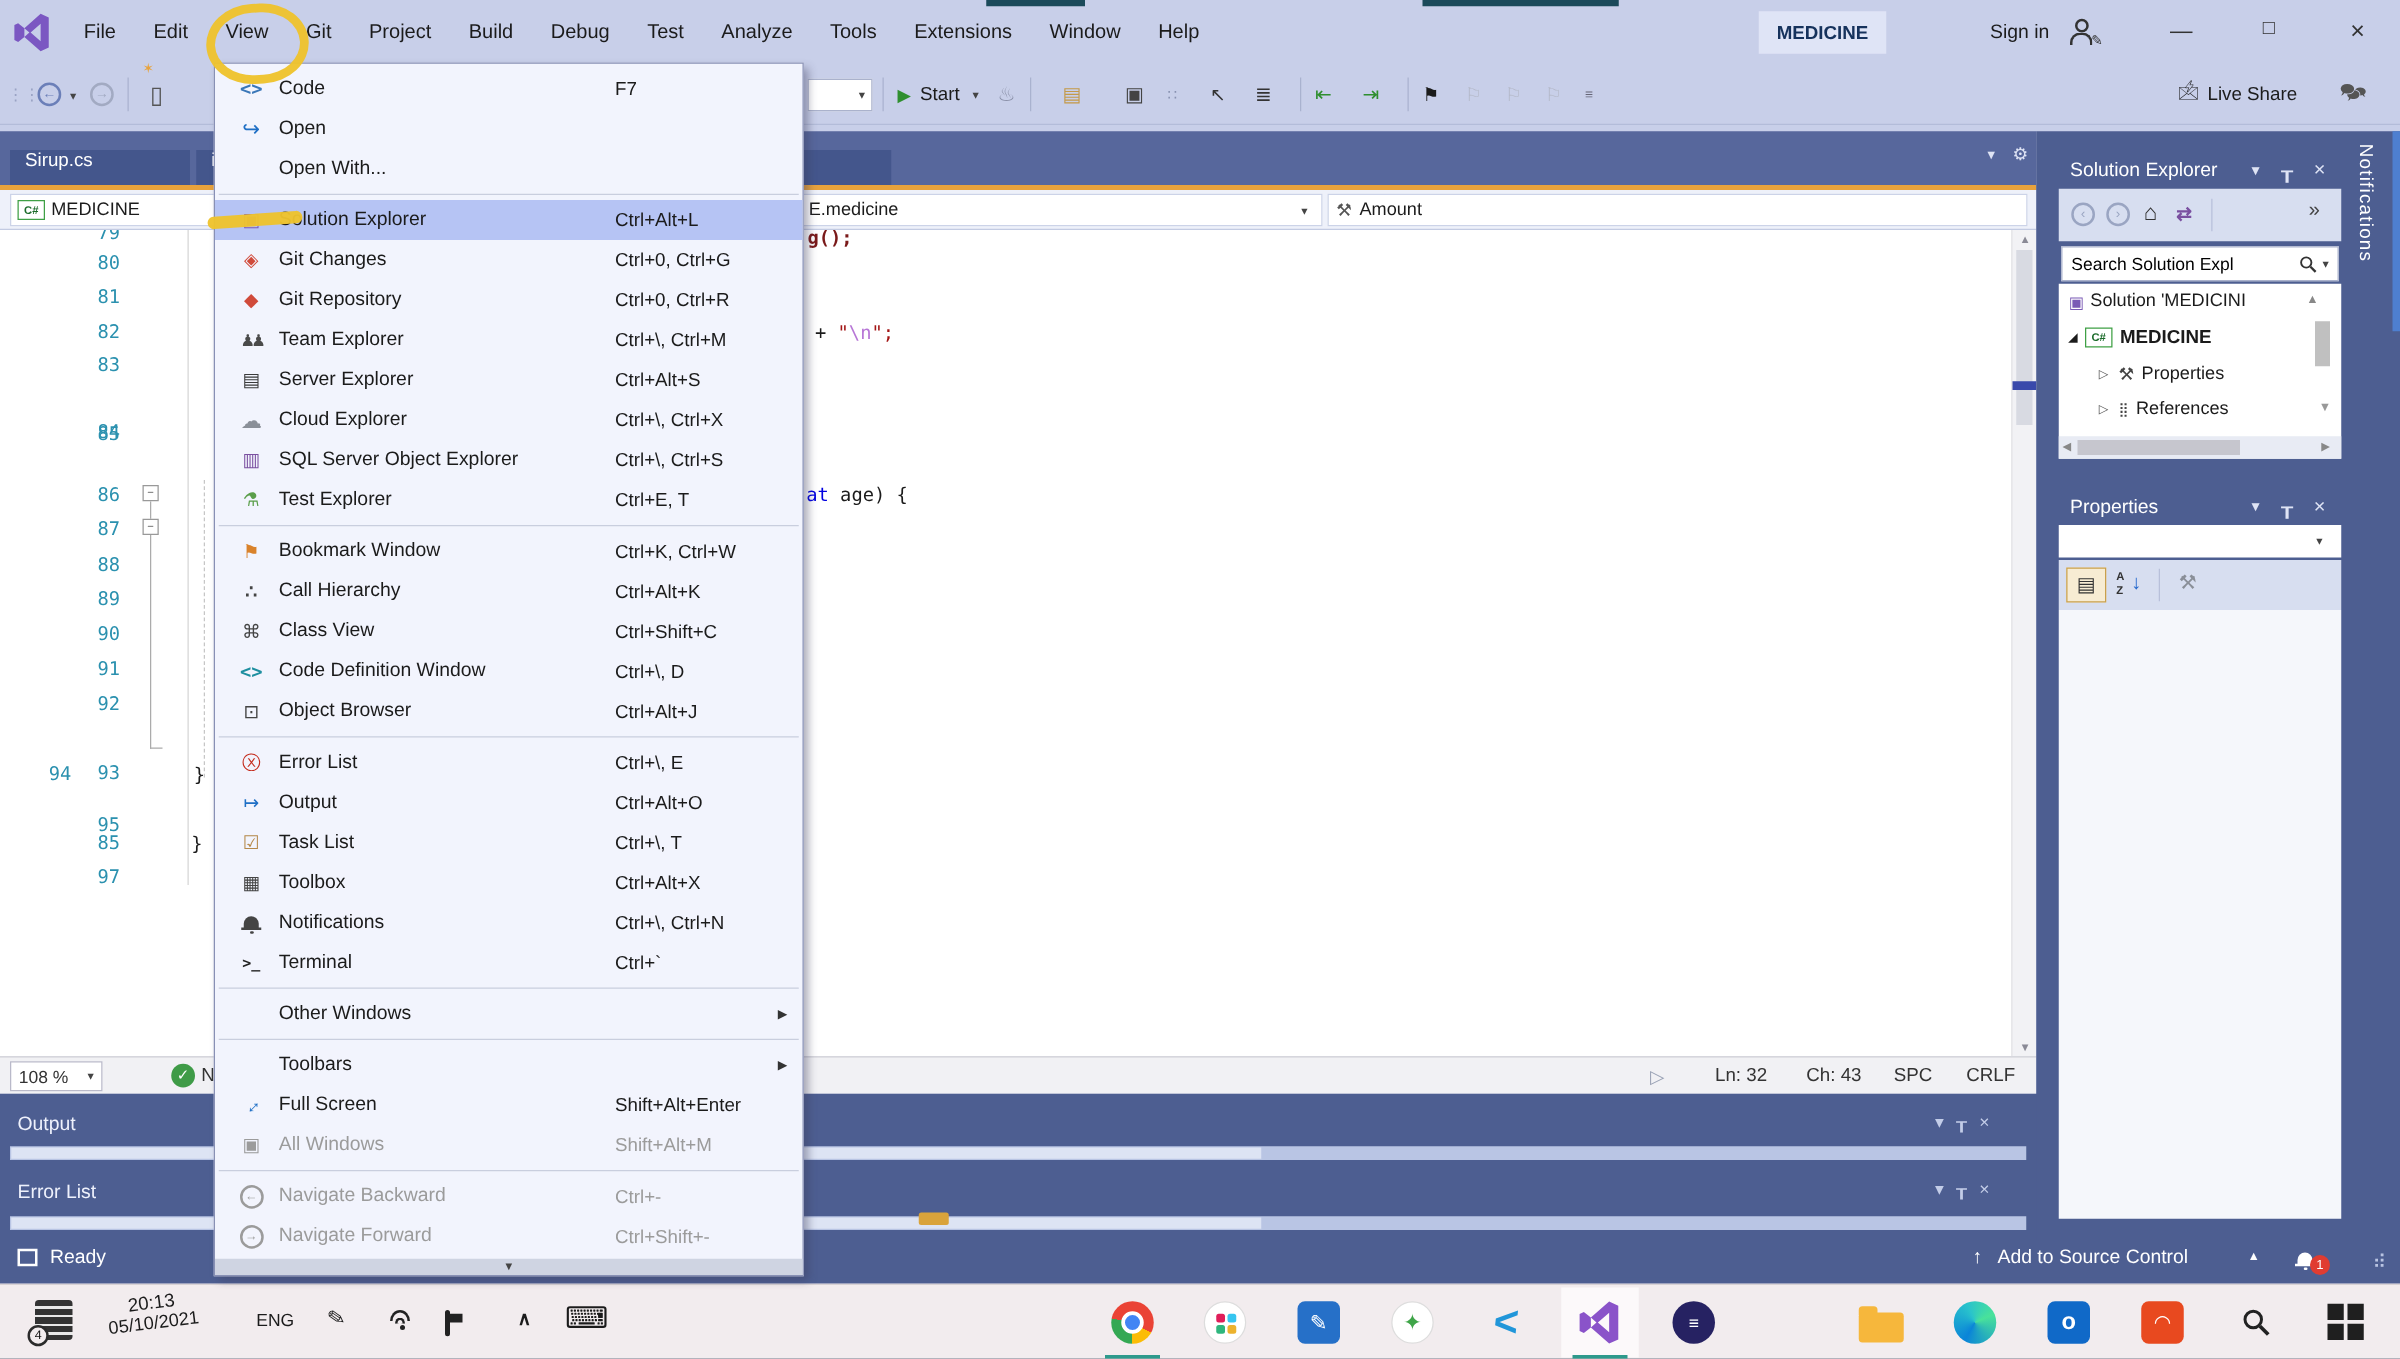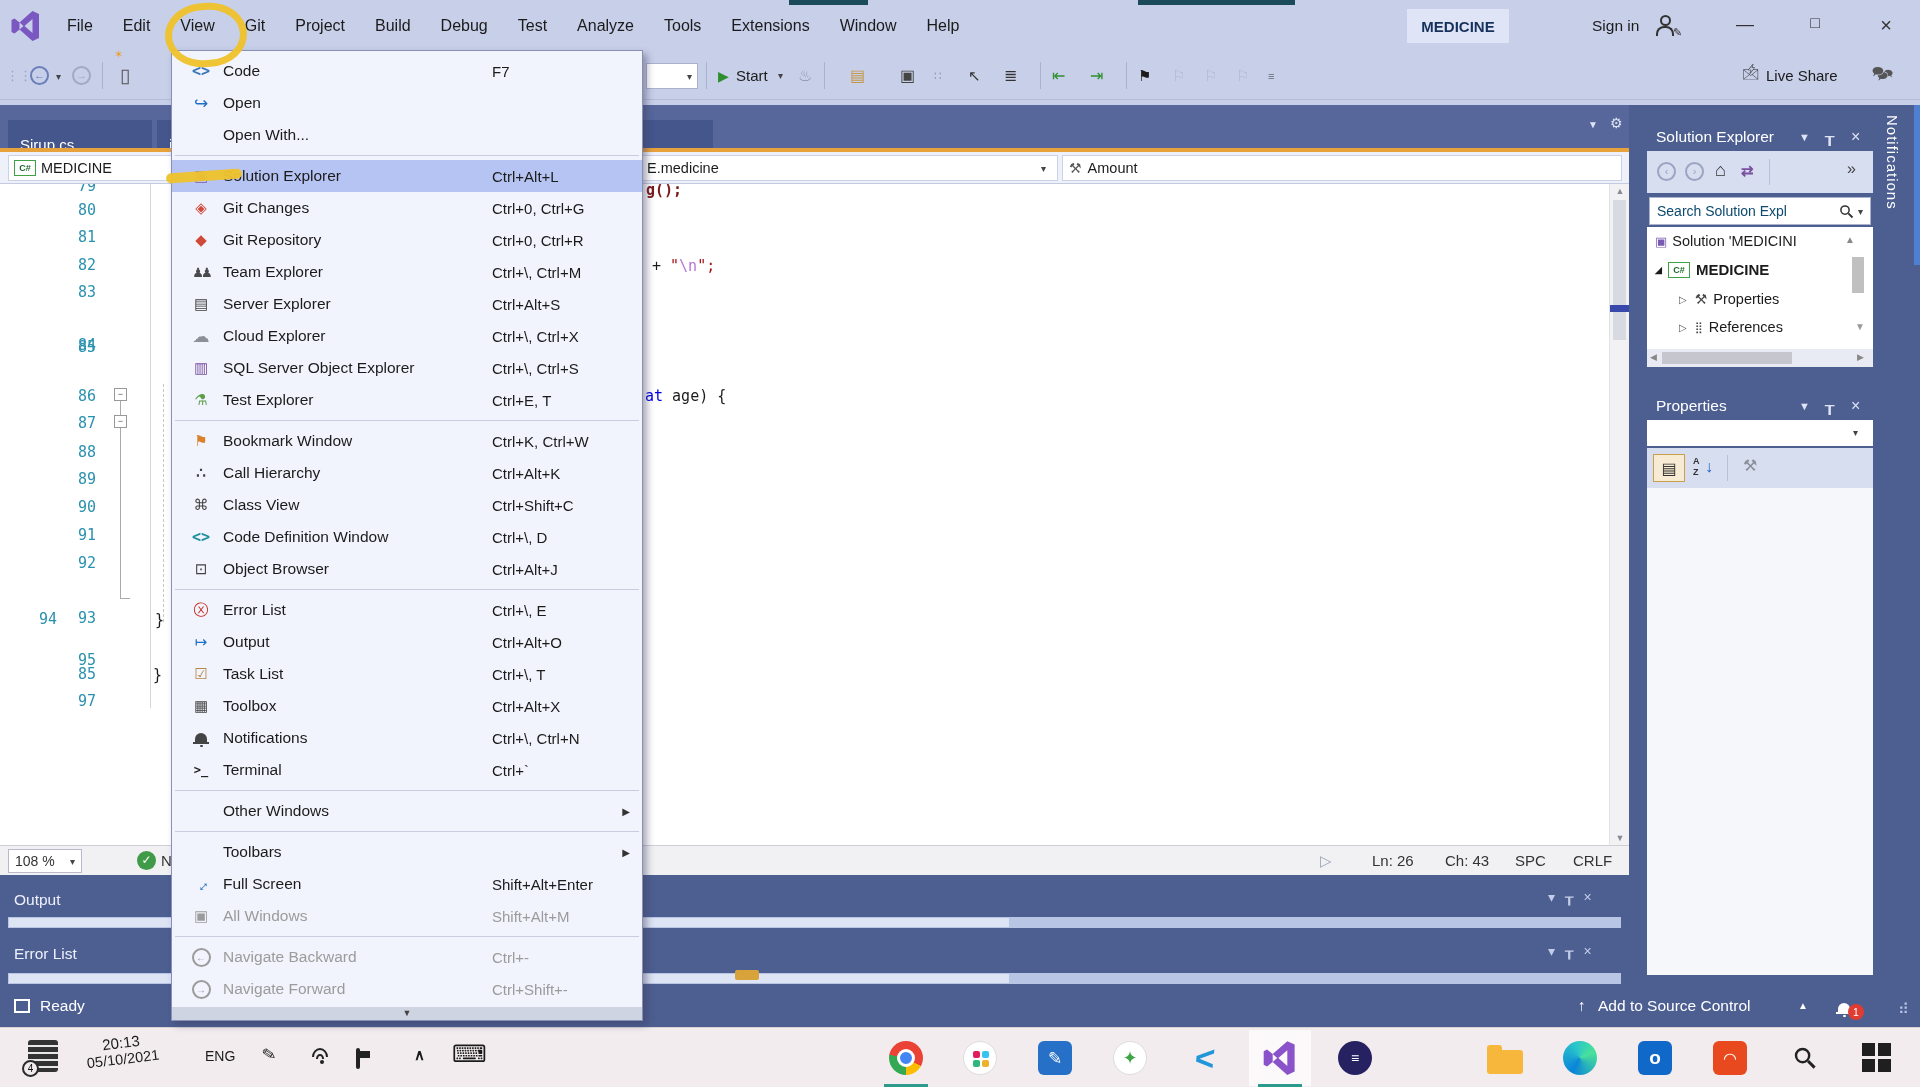--- a/index.html
+++ b/index.html
@@ -33,21 +33,21 @@
   .circ{display:inline-block;width:19px;height:19px;border-radius:50%;border:2px solid currentColor;
         font-size:11px;line-height:15px;text-align:center;}
   .combo{position:absolute;background:#fff;border:1px solid #aab2cc;display:flex;align-items:center;}
   .caret{color:#444;font-size:10px;}
   .newfile{position:relative;font-size:19px;color:#555;}
   .newfile i{position:absolute;left:-6px;top:-4px;font-style:normal;font-size:11px;color:#e8a33d;}
 
   
   .tabstrip{position:absolute;left:0;top:105px;width:1629px;height:47px;background:#57679c;}
   .tab{position:absolute;top:15px;height:48px;background:#44568c;color:#fff;font-size:15px;
-       display:flex;align-items:center;padding:0 12px;}
+       display:flex;padding:0 12px;}
   .orangeline{position:absolute;left:0;top:148px;width:1629px;height:4px;background:#e8a23c;}
   .navbar{position:absolute;left:0;top:152px;width:1629px;height:32px;background:#eef1fa;border-bottom:1px solid #c3cbe2;}
   .navcombo{position:absolute;top:3px;height:26px;background:#fff;border:1px solid #ccd3e8;display:flex;align-items:center;font-size:14.5px;}
   .cschip{display:inline-flex;align-items:center;justify-content:center;width:22px;height:16px;border:1.5px solid #3fa045;
           font-size:9px;font-weight:bold;color:#1b6b2a;background:#fff;margin:0 5px;}
 
   
   .editor{position:absolute;left:0;top:184px;width:1629px;height:661px;background:#fff;overflow:hidden;}
   .lnum{position:absolute;left:0;width:96px;text-align:right;color:#2b91af;
         font-family:"DejaVu Sans Mono",monospace;font-size:15px;}
@@ -289,21 +289,21 @@
   </div>
 
   <div class="zoombar">
     <div class="zcombo">
       <span>108 %</span>
         <span class="caret">▾</span>
     </div>
     <span class="healthdot">✓</span>
     <span class="abs" style="left:161px;top:6px;">N</span>
     <span class="abs" style="left:1320px;top:6px;color:#9aa2b5;">▷</span>
-    <span class="abs" style="left:1372px;top:6px;">Ln: 26</span>
+    <span class="abs" style="left:1372px;top:6px;">Ln: 32</span>
     <span class="abs" style="left:1445px;top:6px;">Ch: 43</span>
     <span class="abs" style="left:1515px;top:6px;">SPC</span>
     <span class="abs" style="left:1573px;top:6px;">CRLF</span>
   </div>
 
   <div class="lowerenv">
     <span class="ptitle" style="left:14px;top:16px;">Output</span>
     <span class="picons" style="left:1548px;top:14px;"><span>▾</span><span>┰</span><span>×</span></span>
     <div class="pstrip" style="top:42px;">
         <i></i>
@@ -327,21 +327,21 @@
     </div>
     <div class="ptoolbar" style="top:46px;height:42px;">
       <span class="circ abs" style="left:10px;top:11px;color:#9aa5c2;">‹</span>
       <span class="circ abs" style="left:38px;top:11px;color:#9aa5c2;">›</span>
       <span class="abs" style="left:68px;top:9px;font-size:18px;color:#333;">⌂</span>
       <span class="abs" style="left:94px;top:11px;font-size:15px;color:#7a4fa0;font-weight:bold;">⇄</span>
       <span class="abs" style="left:122px;top:8px;width:1px;height:26px;background:#b8c0da;"></span>
       <span class="abs" style="left:200px;top:9px;color:#444;">»</span>
     </div>
     <div class="whitebox" style="left:20px;top:92px;width:222px;height:28px;display:flex;align-items:center;padding:0 7px;">
-      <span style="color:#0c4a6e;font-size:14px;flex:1;white-space:nowrap;overflow:hidden;">Search Solution Expl</span>
+      <span style="color:#000000;font-size:14px;flex:1;white-space:nowrap;overflow:hidden;">Search Solution Expl</span>
       <svg viewBox="0 0 20 20" width="15" height="15" style="color:#333;flex:0 0 15px;">
           <circle cx="8" cy="8" r="5.5" fill="none" stroke="currentColor" stroke-width="2"></circle>
           <line x1="12.5" y1="12.5" x2="18" y2="18" stroke="currentColor" stroke-width="2.5"></line>
         </svg>
       <span class="caret" style="margin-left:4px;">▾</span>
     </div>
     <div class="abs" style="left:18px;top:122px;width:226px;height:140px;background:#fff;">
       <div class="treerow" style="left:8px;top:6px;">
         <span style="color:#7a5ab5;font-size:13px;margin-right:5px;">▣</span>
         <span>Solution 'MEDICINI</span>

